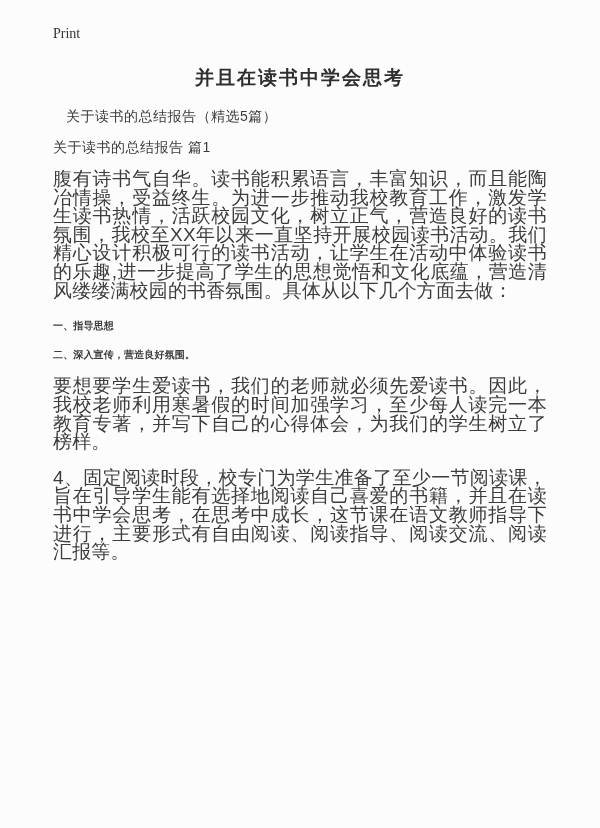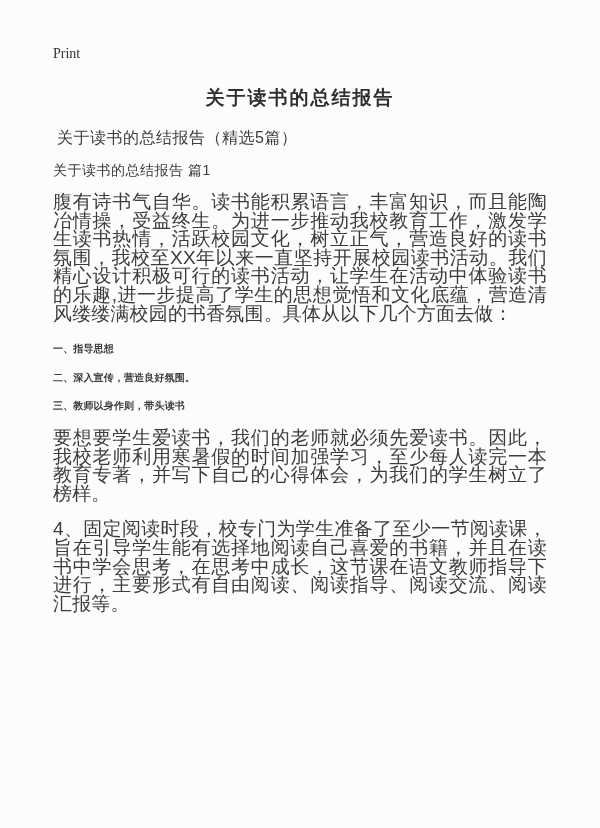--- a/index.html
+++ b/index.html
@@ -10,41 +10,41 @@
   .page {
     position: relative;
     width: 600px;
     height: 828px;
     margin: 0 auto;
     background: #fcfcfc;
     overflow: hidden;
     font-family: "Liberation Sans", "DejaVu Sans", sans-serif;
     color: #3c3c3c;
     box-sizing: border-box;
-    padding: 44px 53px 0 53px;
+    padding: 24px 53px 0 53px;
   }
   .print-link {
     font-family: "Liberation Serif", "DejaVu Serif", serif;
     font-size: 14px;
     color: #333333;
     display: inline-block;
     cursor: pointer;
   }
   .doc-title {
     text-align: center;
     font-size: 19px;
     font-weight: bold;
     letter-spacing: 2px;
     color: #2f2f2f;
     margin: 23px 0 0 0;
   }
   .doc-subtitle {
-    font-size: 16px;
+    font-size: 14px;
     letter-spacing: 0.5px;
-    margin: 17px 0 0 4px;
+    margin: 17px 0 0 13px;
   }
   .block-heading-bold {
     font-size: 14px;
     font-weight: normal;
     letter-spacing: 0.5px;
     margin: 13px 0 0 0;
   }
   .para {
     font-size: 19px;
     line-height: 18.6px;
@@ -61,34 +61,33 @@
     font-weight: bold;
   }
 </style>
 </head>
 <body>
 
 <div class="page">
 
   <span class="print-link">Print</span>
 
-  <div class="doc-title">关于读书的总结报告</div>
+  <div class="doc-title">并且在读书中学会思考</div>
 
   <div class="doc-subtitle">关于读书的总结报告（精选5篇）</div>
 
   <div class="block-heading-bold">关于读书的总结报告 篇1</div>
 
   <p class="para">腹有诗书气自华。读书能积累语言，丰富知识，而且能陶冶情操，受益终生。为进一步推动我校教育工作，激发学生读书热情，活跃校园文化，树立正气，营造良好的读书氛围，我校至XX年以来一直坚持开展校园读书活动。我们精心设计积极可行的读书活动，让学生在活动中体验读书的乐趣,进一步提高了学生的思想觉悟和文化底蕴，营造清风缕缕满校园的书香氛围。具体从以下几个方面去做：</p>
 
   <div class="section-heading">一、指导思想</div>
 
 
   <div class="section-heading">二、深入宣传，营造良好氛围。</div>
 
 
-  <div class="section-heading">三、教师以身作则，带头读书</div>
 
   <p class="para">要想要学生爱读书，我们的老师就必须先爱读书。因此，我校老师利用寒暑假的时间加强学习，至少每人读完一本教育专著，并写下自己的心得体会，为我们的学生树立了榜样。</p>
 
 
   <p class="para">4、固定阅读时段，校专门为学生准备了至少一节阅读课，旨在引导学生能有选择地阅读自己喜爱的书籍，并且在读书中学会思考，在思考中成长，这节课在语文教师指导下进行，主要形式有自由阅读、阅读指导、阅读交流、阅读汇报等。</p>
 
 </div>
 
 </body></html>

